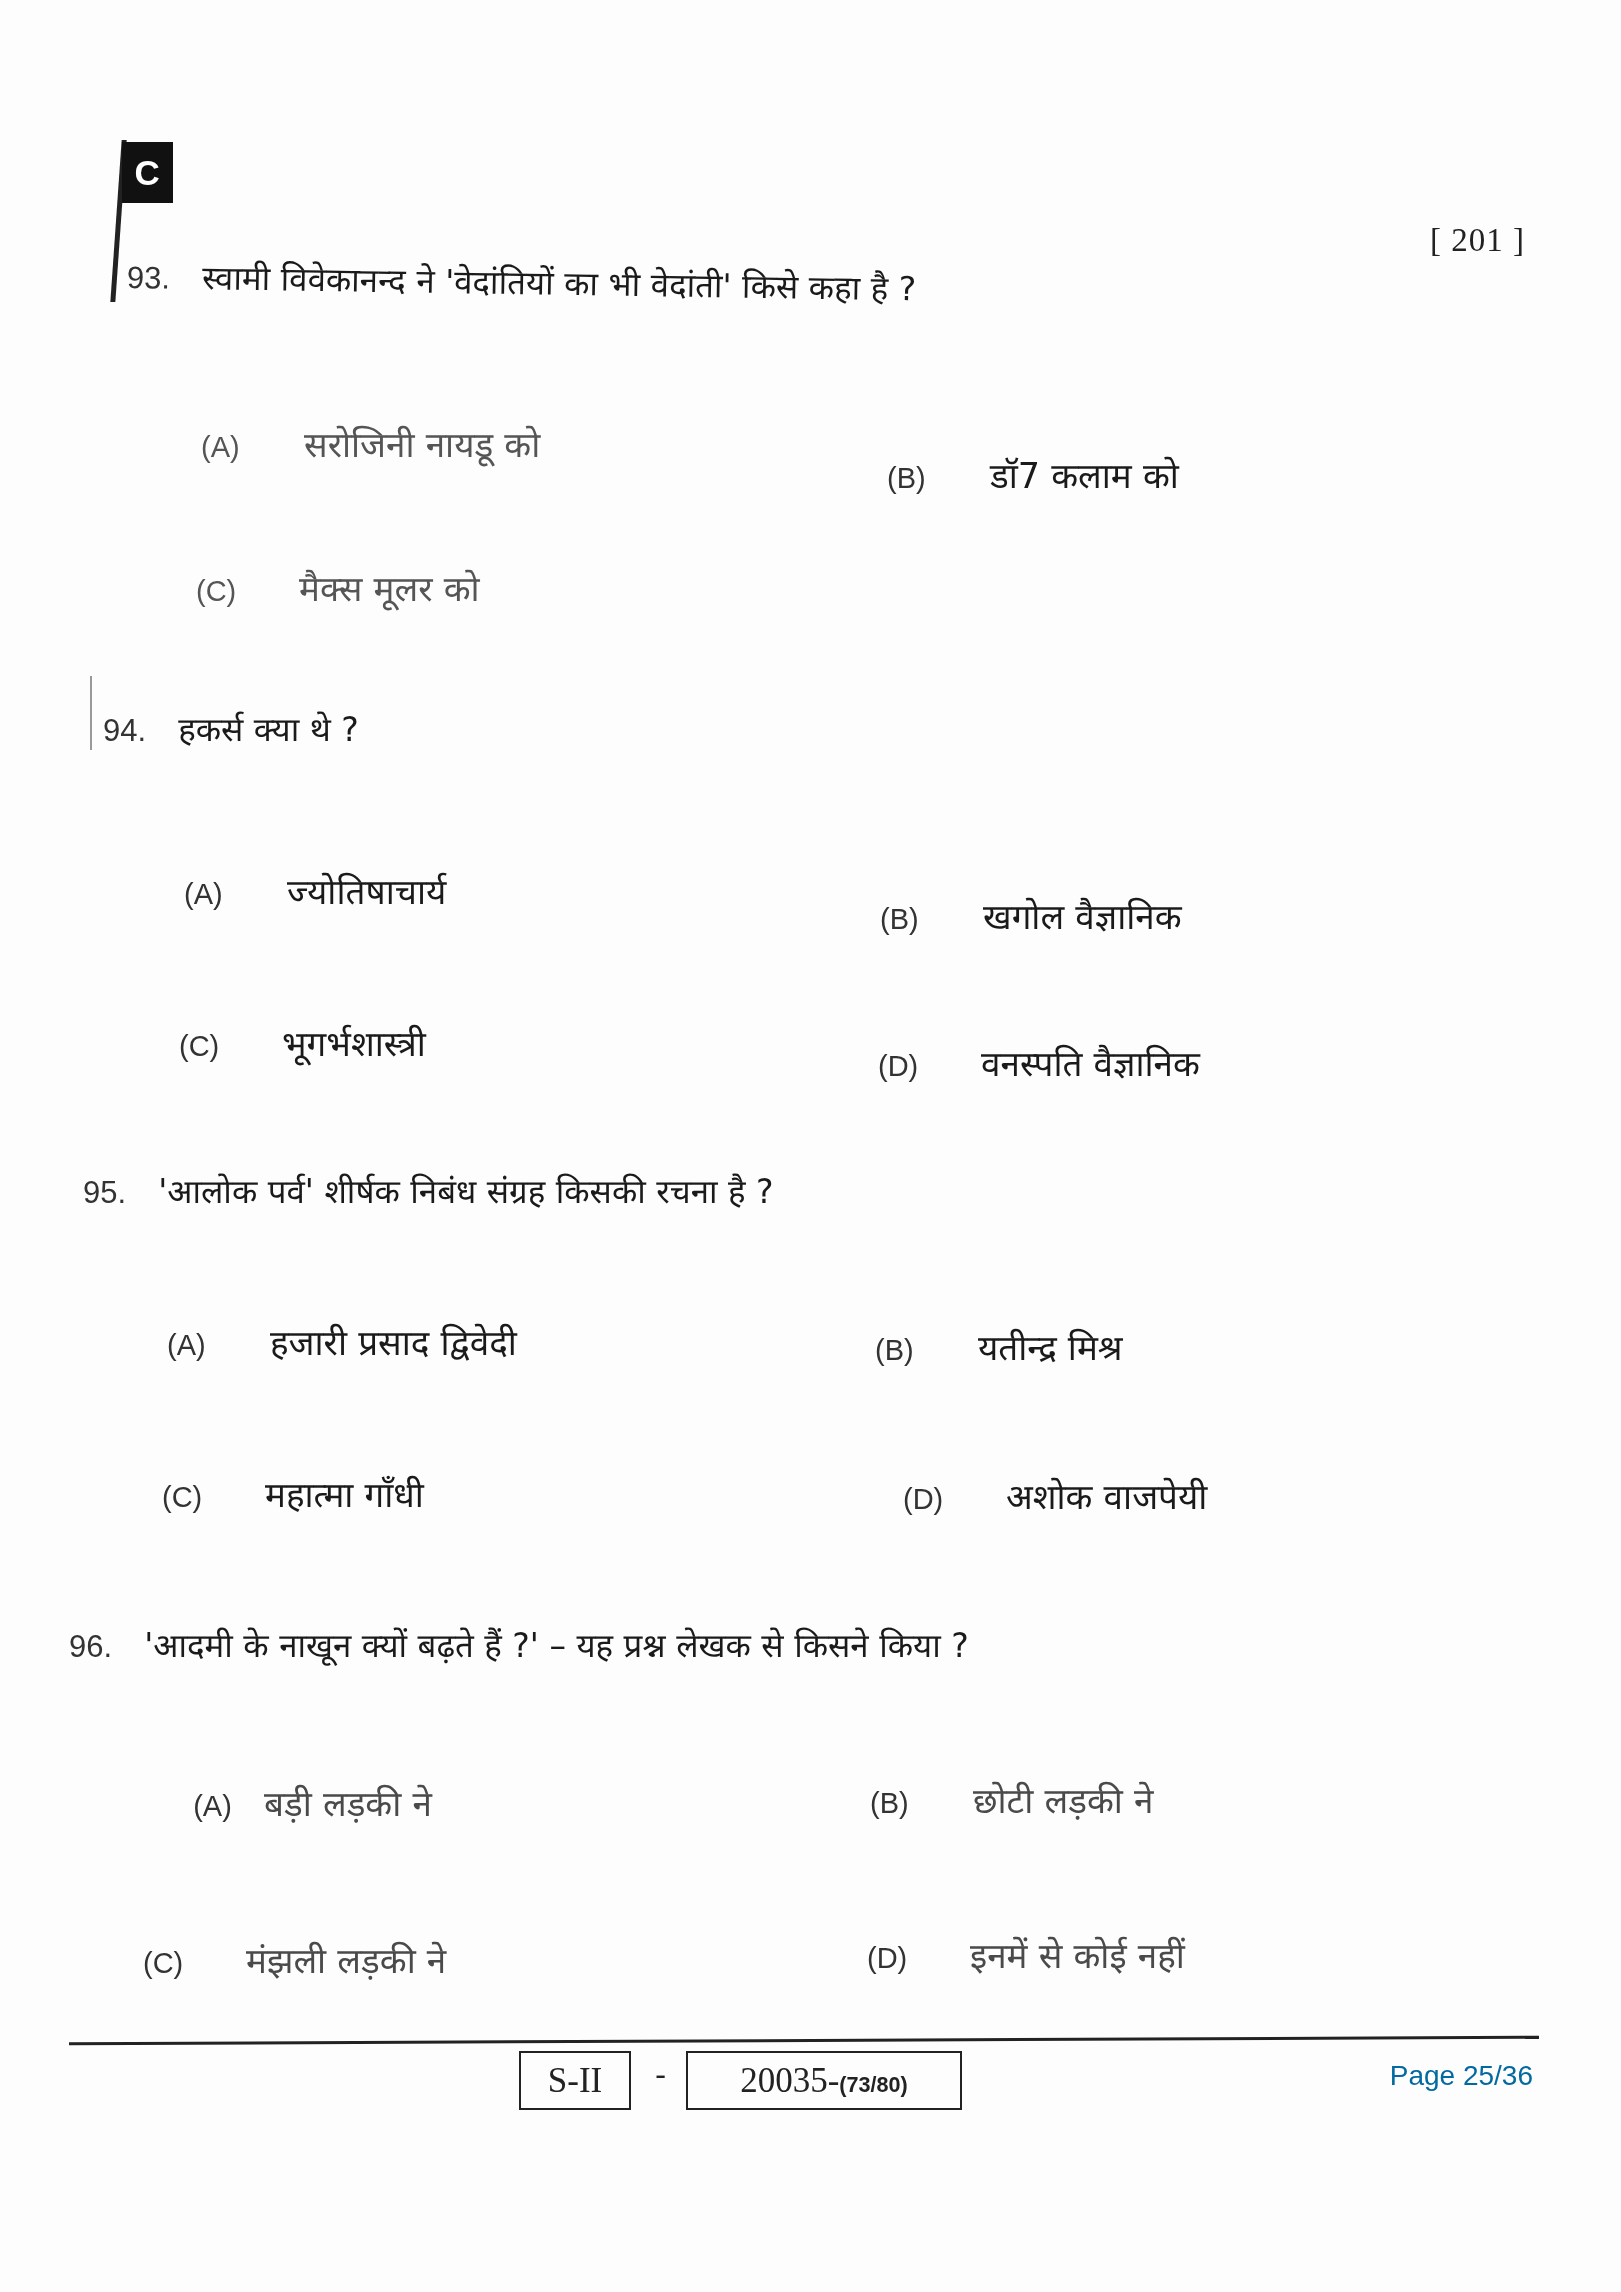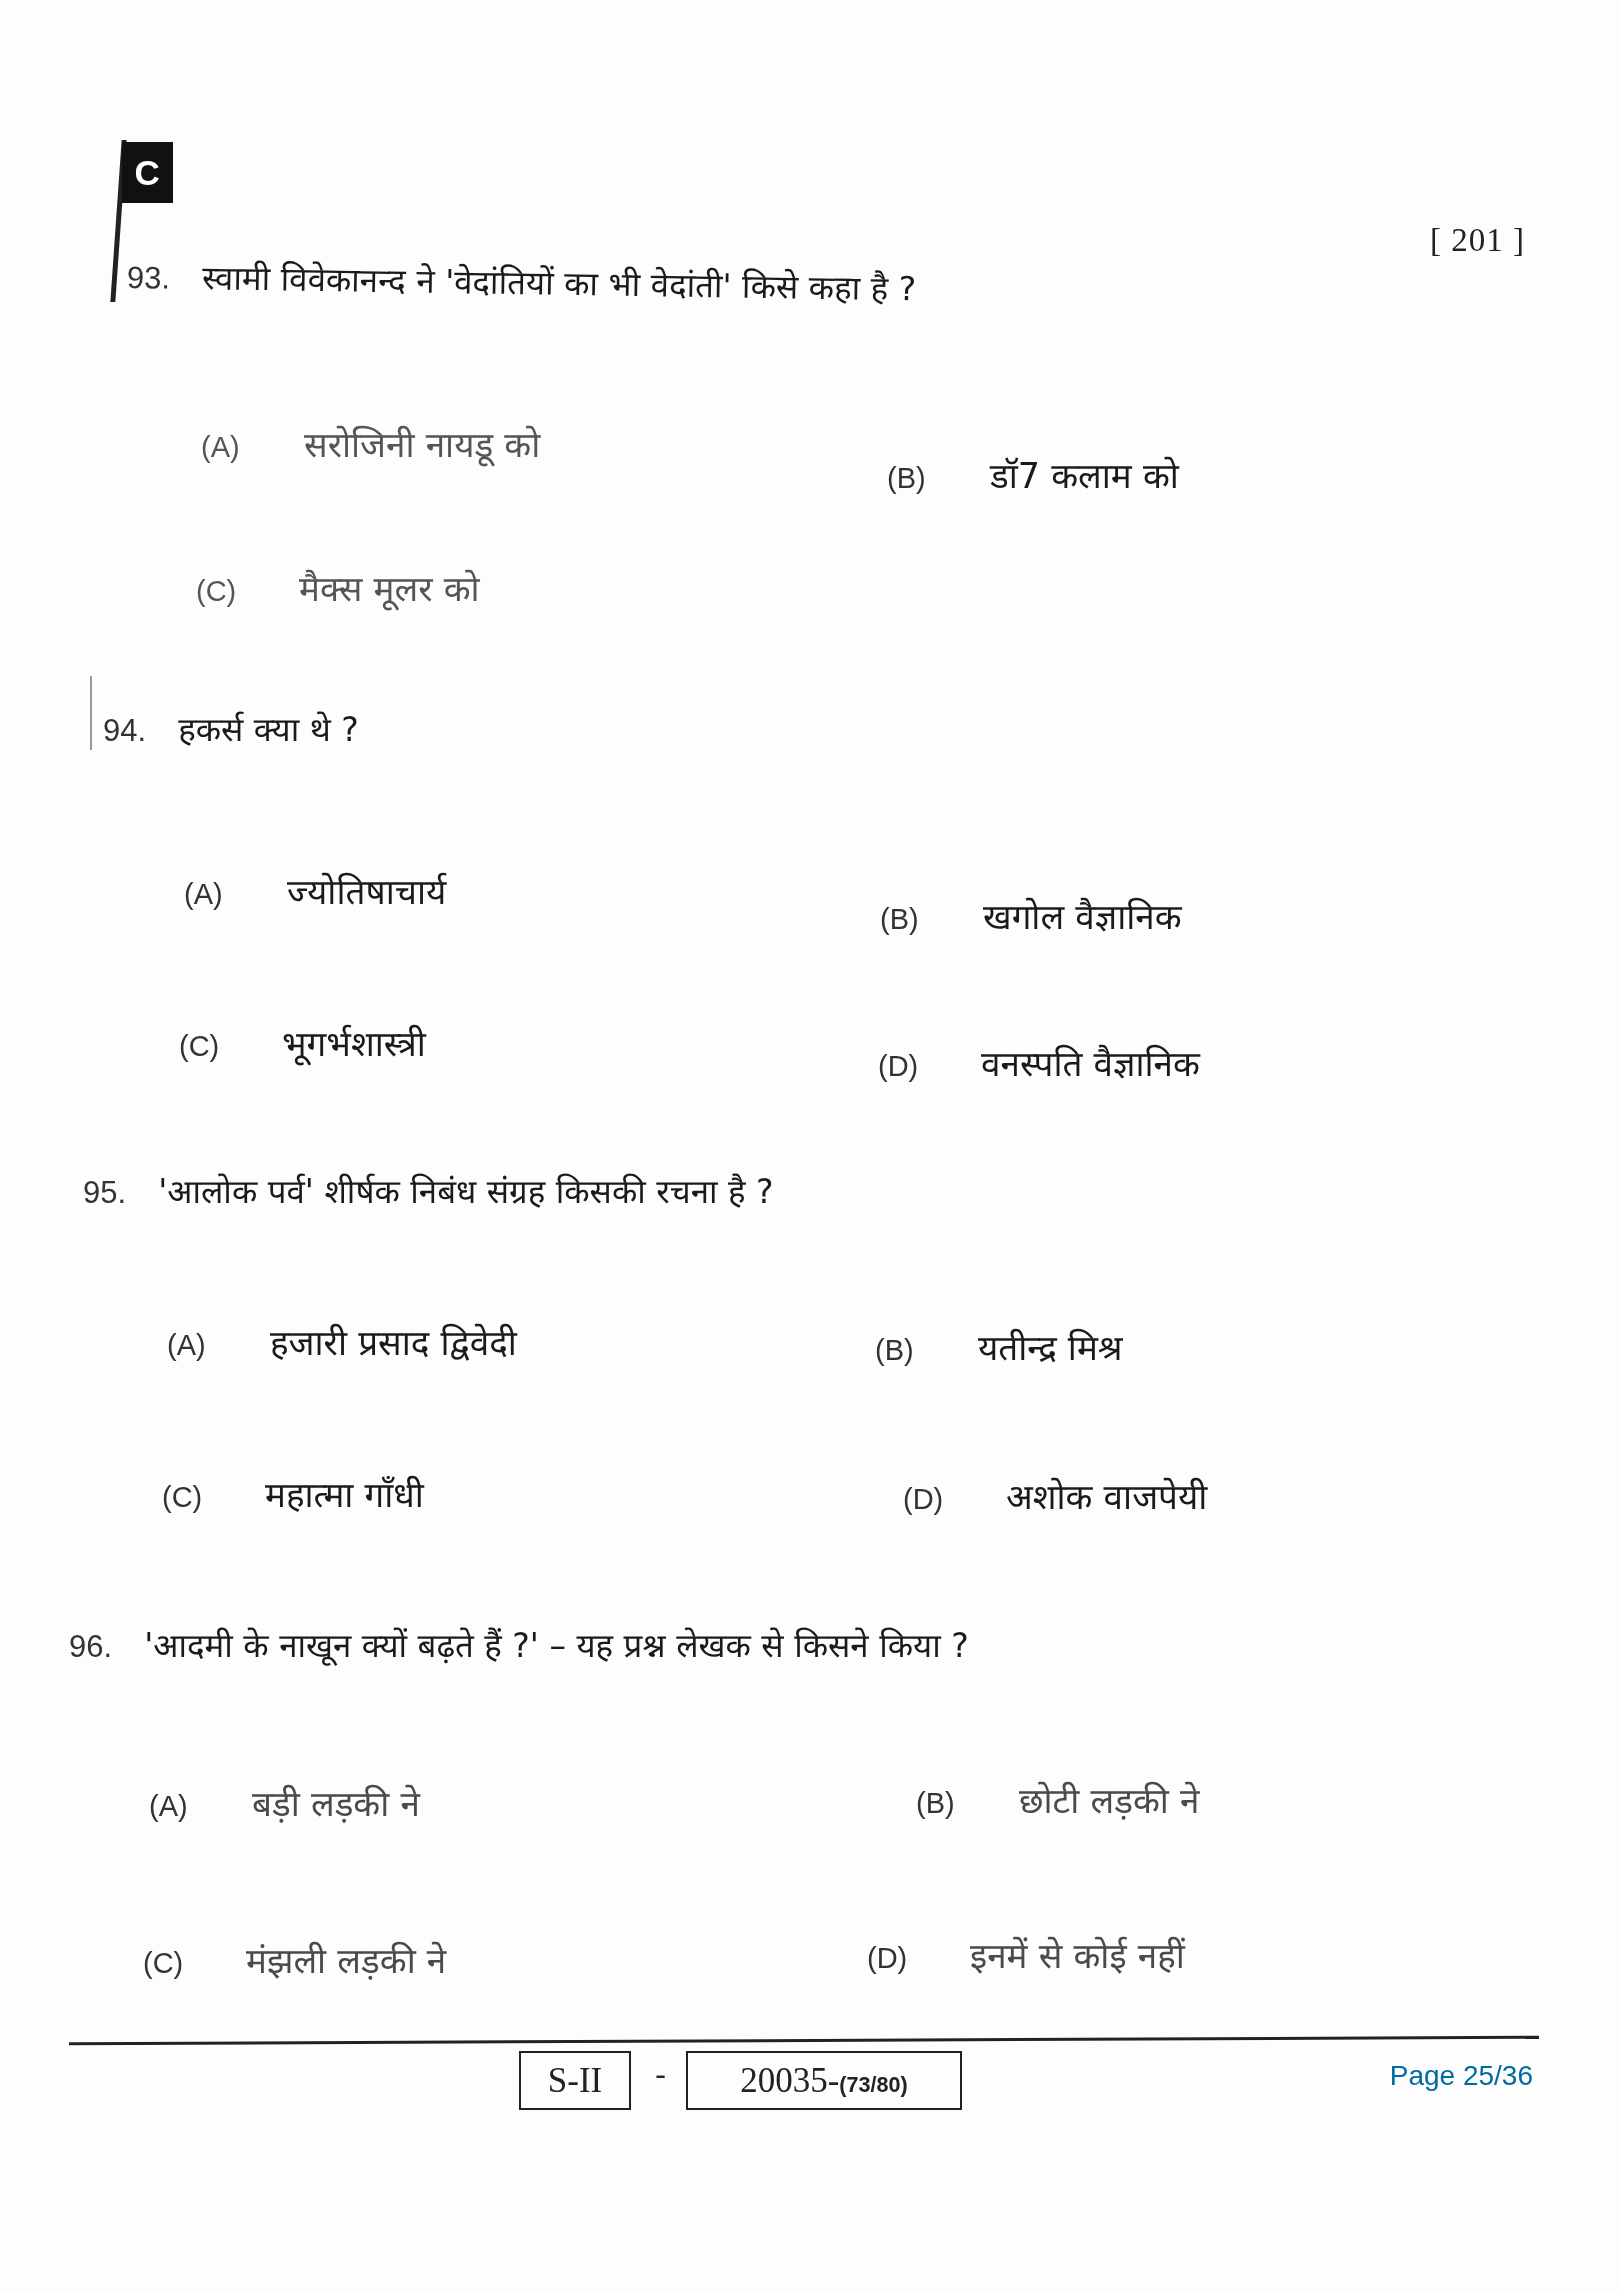--- a/index.html
+++ b/index.html
@@ -194,24 +194,24 @@
     <span class="olabel">(C)</span><span class="otext">महात्मा गाँधी</span>
   </div>
   <div class="option" style="left:873px; top:1472px;margin-left:30px;">
     <span class="olabel">(D)</span><span class="otext">अशोक वाजपेयी</span>
   </div>
 
   <div class="question" style="left:69px; top:1622px;">
     <span class="qnum">96.</span>
     <span>'आदमी के नाखून क्यों बढ़ते हैं ?' – यह प्रश्न लेखक से किसने किया ?</span>
   </div>
-  <div class="option q96" style="left:149px; top:1779px;">
+  <div class="option q96" style="left:161px; top:1779px;text-align:center;">
     <span class="olabel">(A)</span><span class="otext">बड़ी लड़की ने</span>
   </div>
-  <div class="option q96" style="left:916px; top:1776px;">
+  <div class="option q96" style="left:870px; top:1776px;">
     <span class="olabel">(B)</span><span class="otext">छोटी लड़की ने</span>
   </div>
   <div class="option q96" style="left:143px; top:1936px;">
     <span class="olabel">(C)</span><span class="otext">मंझली लड़की ने</span>
   </div>
   <div class="option q96" style="left:867px; top:1931px;">
     <span class="olabel">(D)</span><span class="otext">इनमें से कोई नहीं</span>
   </div>
 
   <div class="footer-line"></div>

